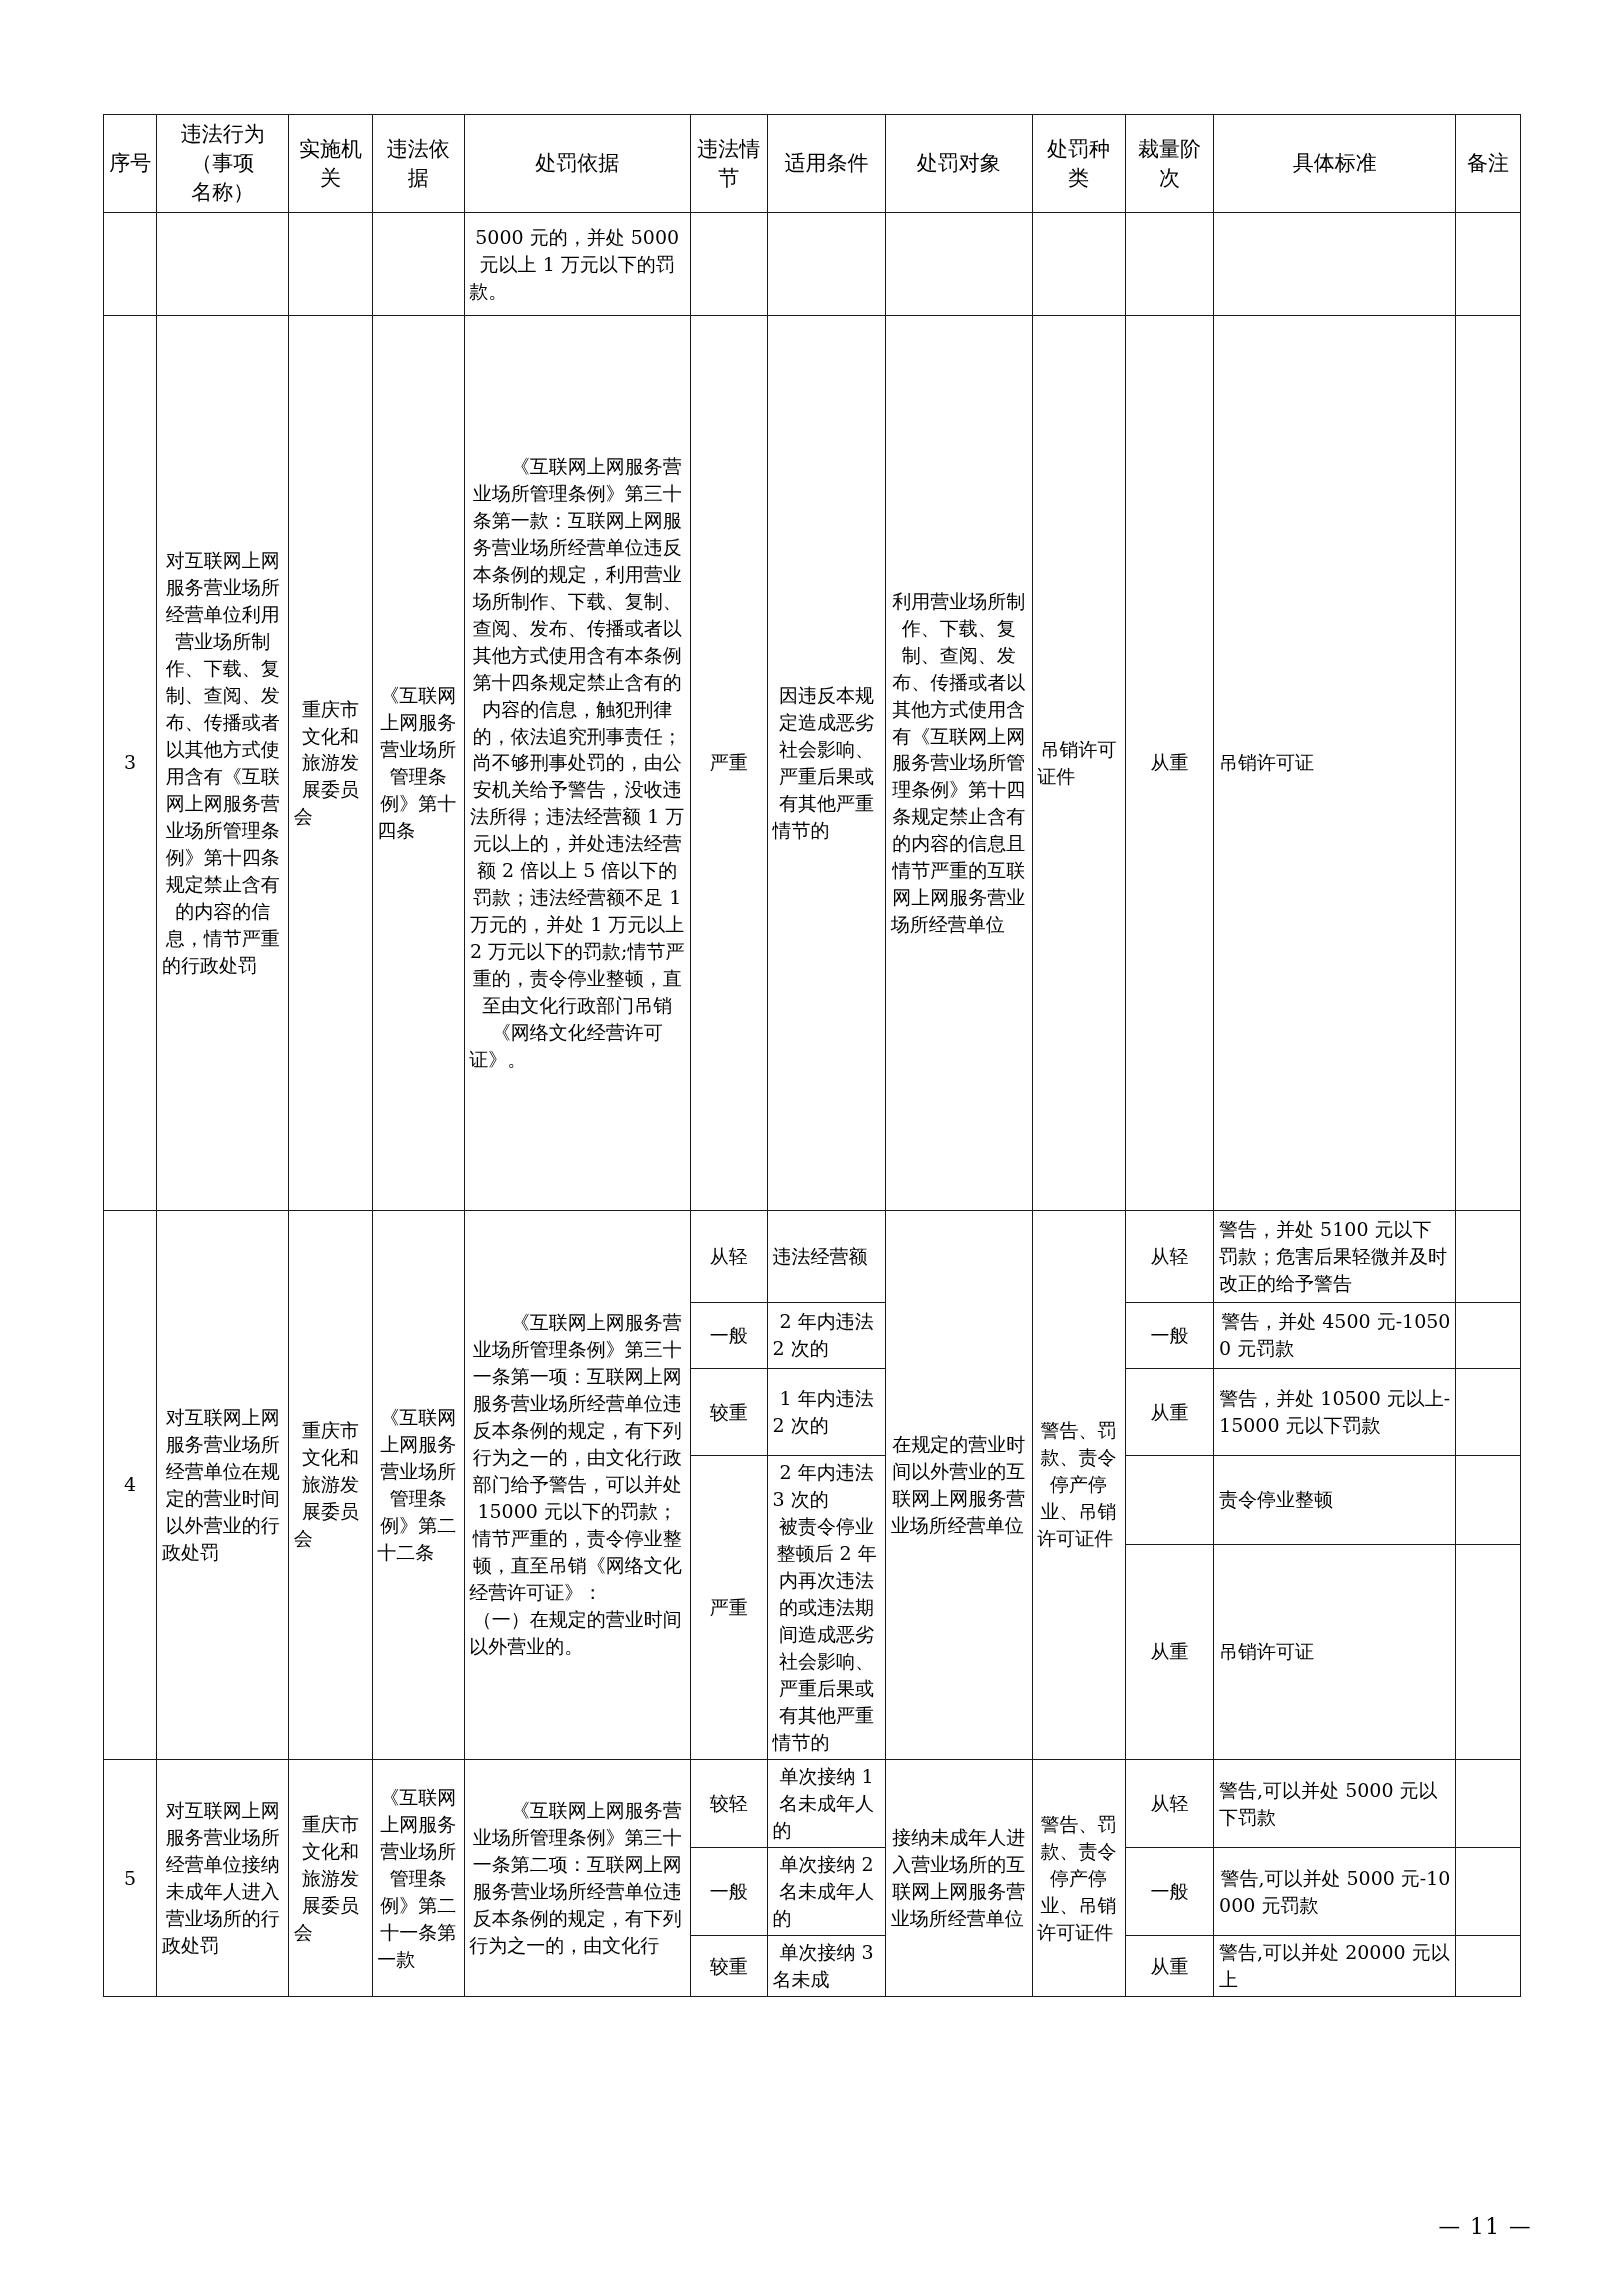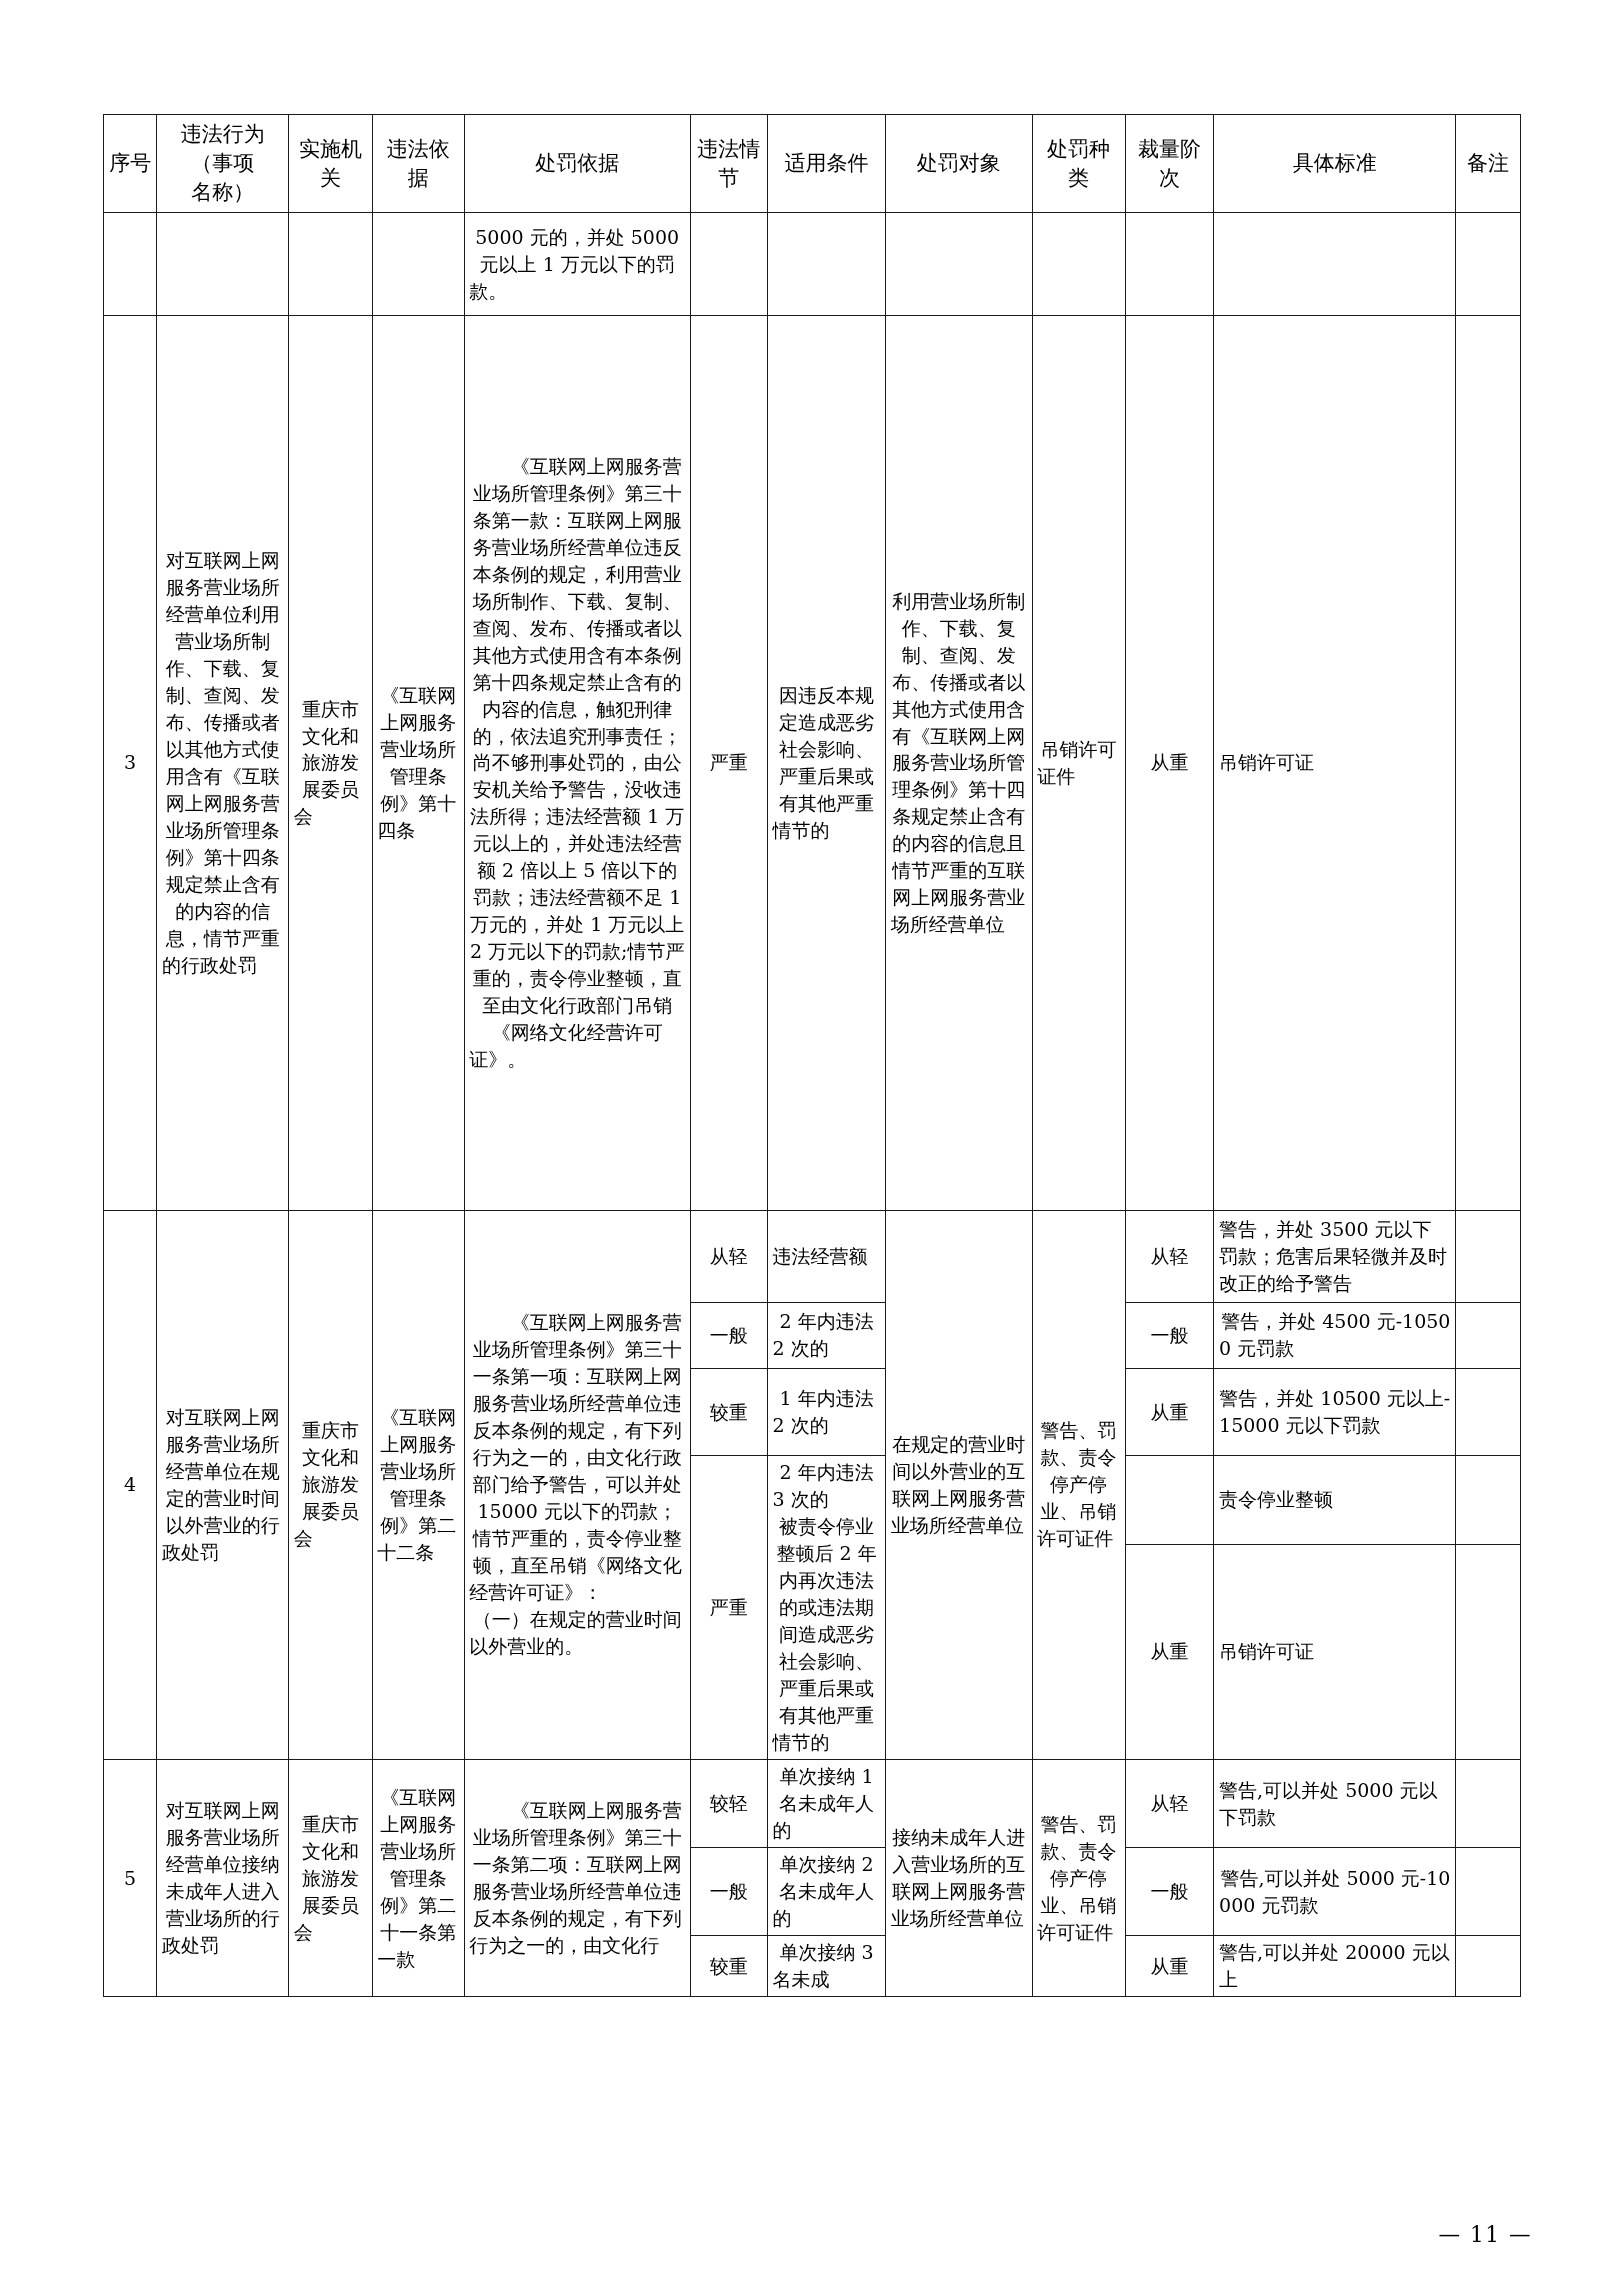--- a/index.html
+++ b/index.html
@@ -68,21 +68,21 @@
   col.c-cond  { width: 113px; }
   col.c-obj   { width: 140px; }
   col.c-ptype { width: 89px; }
   col.c-tier  { width: 85px; }
   col.c-std   { width: 231px; }
   col.c-note  { width: 62px;  }
 
   .pagenum {
     position: absolute;
     right: 91px;
-    bottom: 48px;
+    bottom: 56px;
     font-size: 21.6px;
     font-family: "DejaVu Serif", "Liberation Serif", serif;
     letter-spacing: 1.5px;
   }
 </style>
 </head>
 <body>
 
 <div class="page">
   <div class="sheet">
@@ -158,21 +158,21 @@
           <td rowspan="5" class="just">对互联网上网服务营业场所经营单位在规定的营业时间以外营业的行政处罚</td>
           <td rowspan="5" class="just">重庆市文化和旅游发展委员会</td>
           <td rowspan="5" class="just">《互联网上网服务营业场所管理条例》第二十二条</td>
           <td rowspan="5" class="just lead" style="white-space:pre-line">《互联网上网服务营业场所管理条例》第三十一条第一项：互联网上网服务营业场所经营单位违反本条例的规定，有下列行为之一的，由文化行政部门给予警告，可以并处 15000 元以下的罚款；情节严重的，责令停业整顿，直至吊销《网络文化经营许可证》：
 （一）在规定的营业时间以外营业的。</td>
           <td style="height:85px">从轻</td>
           <td class="just">违法经营额</td>
           <td rowspan="5" class="just">在规定的营业时间以外营业的互联网上网服务营业场所经营单位</td>
           <td rowspan="5" class="just">警告、罚款、责令停产停业、吊销许可证件</td>
           <td>从轻</td>
-          <td class="just" style="text-align:left">警告，并处 3500 元以下罚款；危害后果轻微并及时改正的给予警告</td>
+          <td class="just" style="text-align:left">警告，并处 5100 元以下罚款；危害后果轻微并及时改正的给予警告</td>
           <td></td>
         </tr>
         <tr>
           <td style="height:59px">一般</td>
           <td class="just">2 年内违法 2 次的</td>
           <td>一般</td>
           <td class="just" style="text-align:right">警告，并处 4500 元-10500 元罚款</td>
           <td></td>
         </tr>
         <tr>

